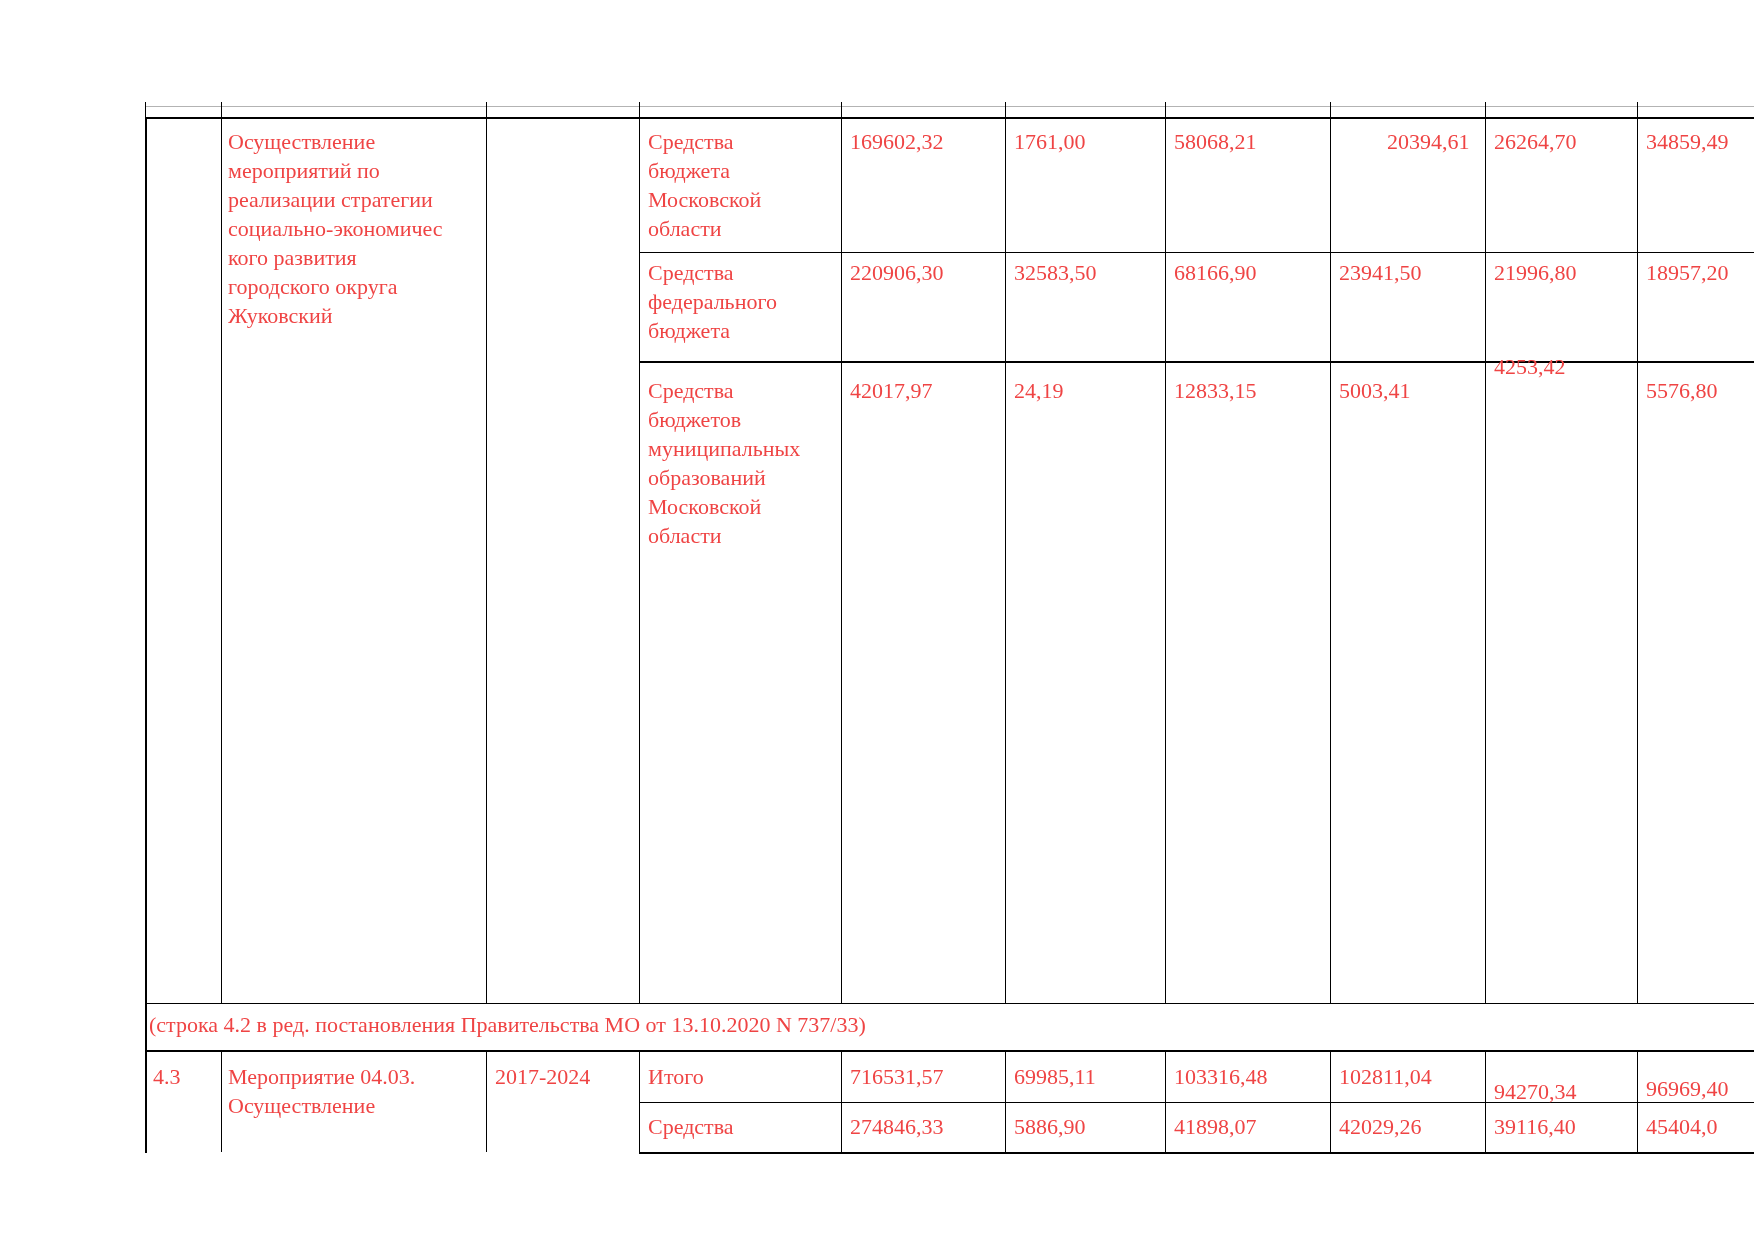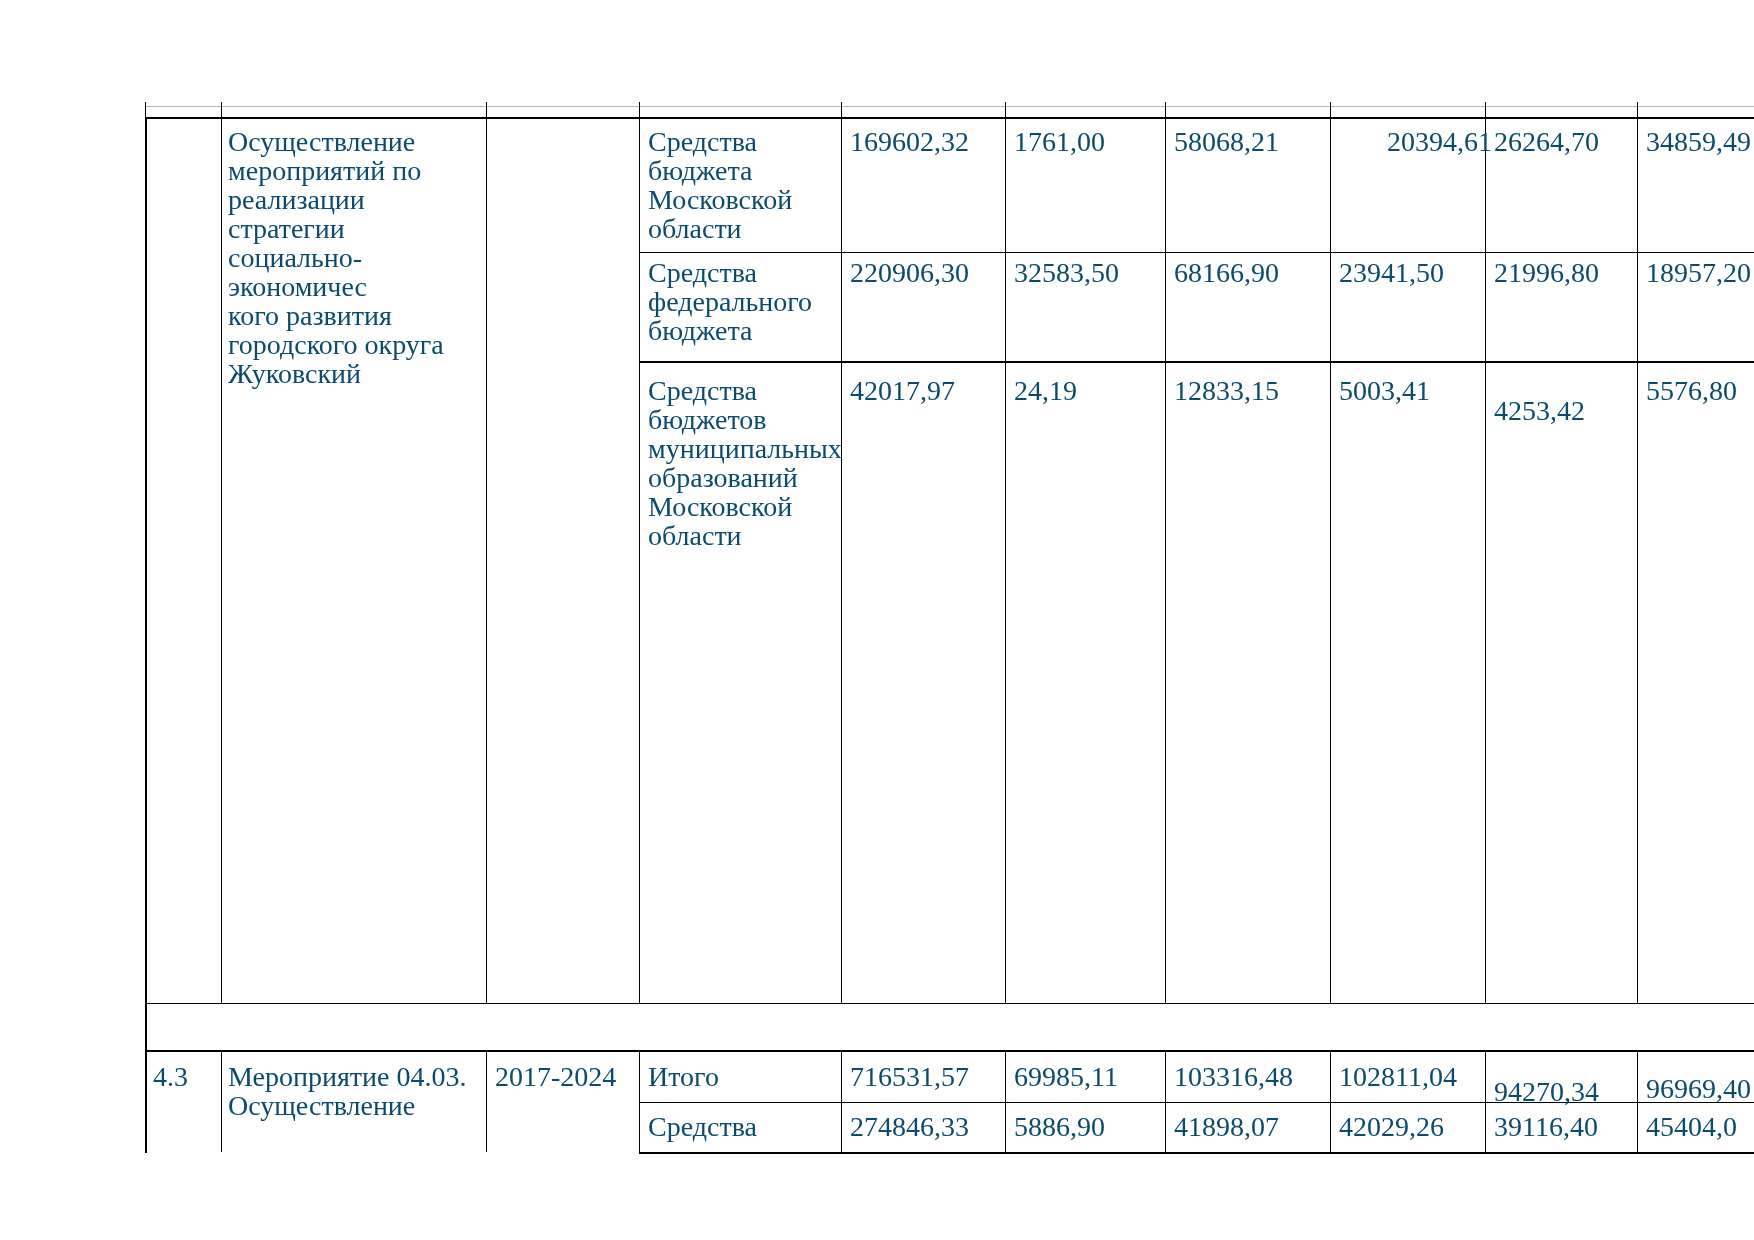--- a/index.html
+++ b/index.html
@@ -3,23 +3,23 @@
 <meta charset="utf-8">
 <style>
   html, body { margin: 0; padding: 0; background: #ffffff; }
   .page {
     position: relative;
     width: 1754px;
     height: 1240px;
     background: #ffffff;
     overflow: hidden;
     font-family: "Liberation Serif", "DejaVu Serif", serif;
-    font-size: 28px;
+    font-size: 22px;
     line-height: 29px;
-    color: #0c4a6e;
+    color: #ef4444;
   }
   .txt {
     position: absolute;
     white-space: pre-line;
   }
   .num { white-space: nowrap; }
   .vline { position: absolute; width: 1px; background: #000; }
   .hline { position: absolute; height: 1px; background: #000; }
   .w2 { width: 2px; }
   .h2 { height: 2px; }
@@ -103,23 +103,24 @@
   <div class="txt" style="left:648px;top:376px;width:190px;">Средства
 бюджетов
 муниципальных
 образований
 Московской
 области</div>
   <div class="txt num" style="left:850px;top:376px;">42017,97</div>
   <div class="txt num" style="left:1014px;top:376px;">24,19</div>
   <div class="txt num" style="left:1174px;top:376px;">12833,15</div>
   <div class="txt num" style="left:1339px;top:376px;">5003,41</div>
-  <div class="txt num" style="left:1494px;top:396px;text-align:center;">4253,42</div>
+  <div class="txt num" style="left:1494px;top:352px;text-align:center;">4253,42</div>
   <div class="txt num" style="left:1646px;top:376px;">5576,80</div>
 
+  <div class="txt num" style="left:149px;top:1010px;width:1580px;">(строка 4.2 в ред. постановления Правительства МО от 13.10.2020 N 737/33)</div>
 
   <div class="txt" style="left:153px;top:1062px;">4.3</div>
   <div class="txt" style="left:228px;top:1062px;width:256px;">Мероприятие 04.03.
 Осуществление</div>
   <div class="txt num" style="left:495px;top:1062px;">2017-2024</div>
 
   <div class="txt" style="left:648px;top:1062px;width:190px;">Итого</div>
   <div class="txt num" style="left:850px;top:1062px;">716531,57</div>
   <div class="txt num" style="left:1014px;top:1062px;">69985,11</div>
   <div class="txt num" style="left:1174px;top:1062px;">103316,48</div>

